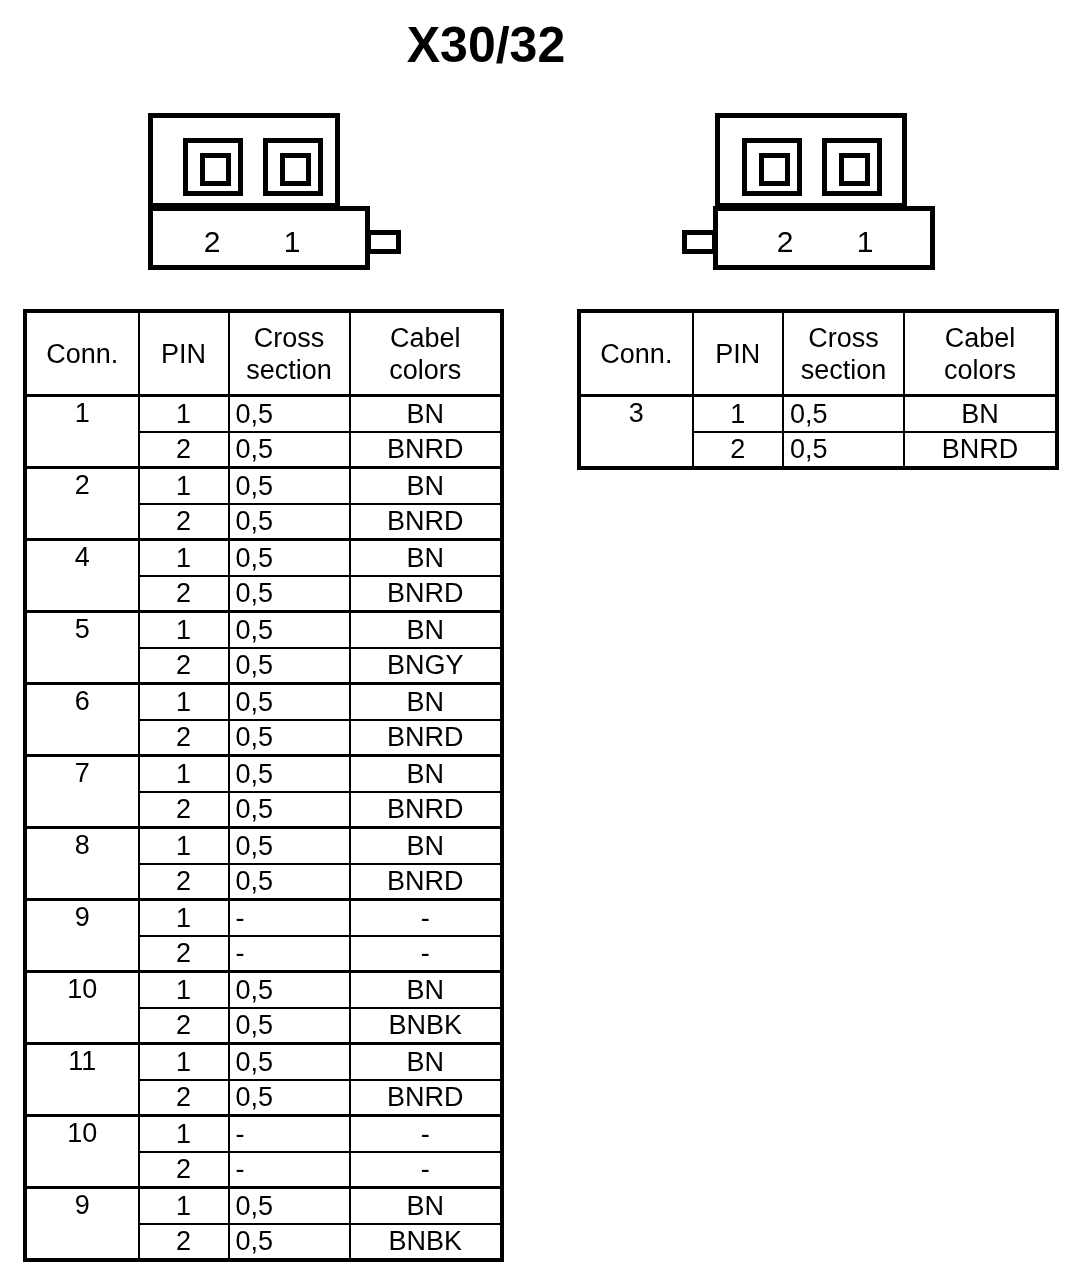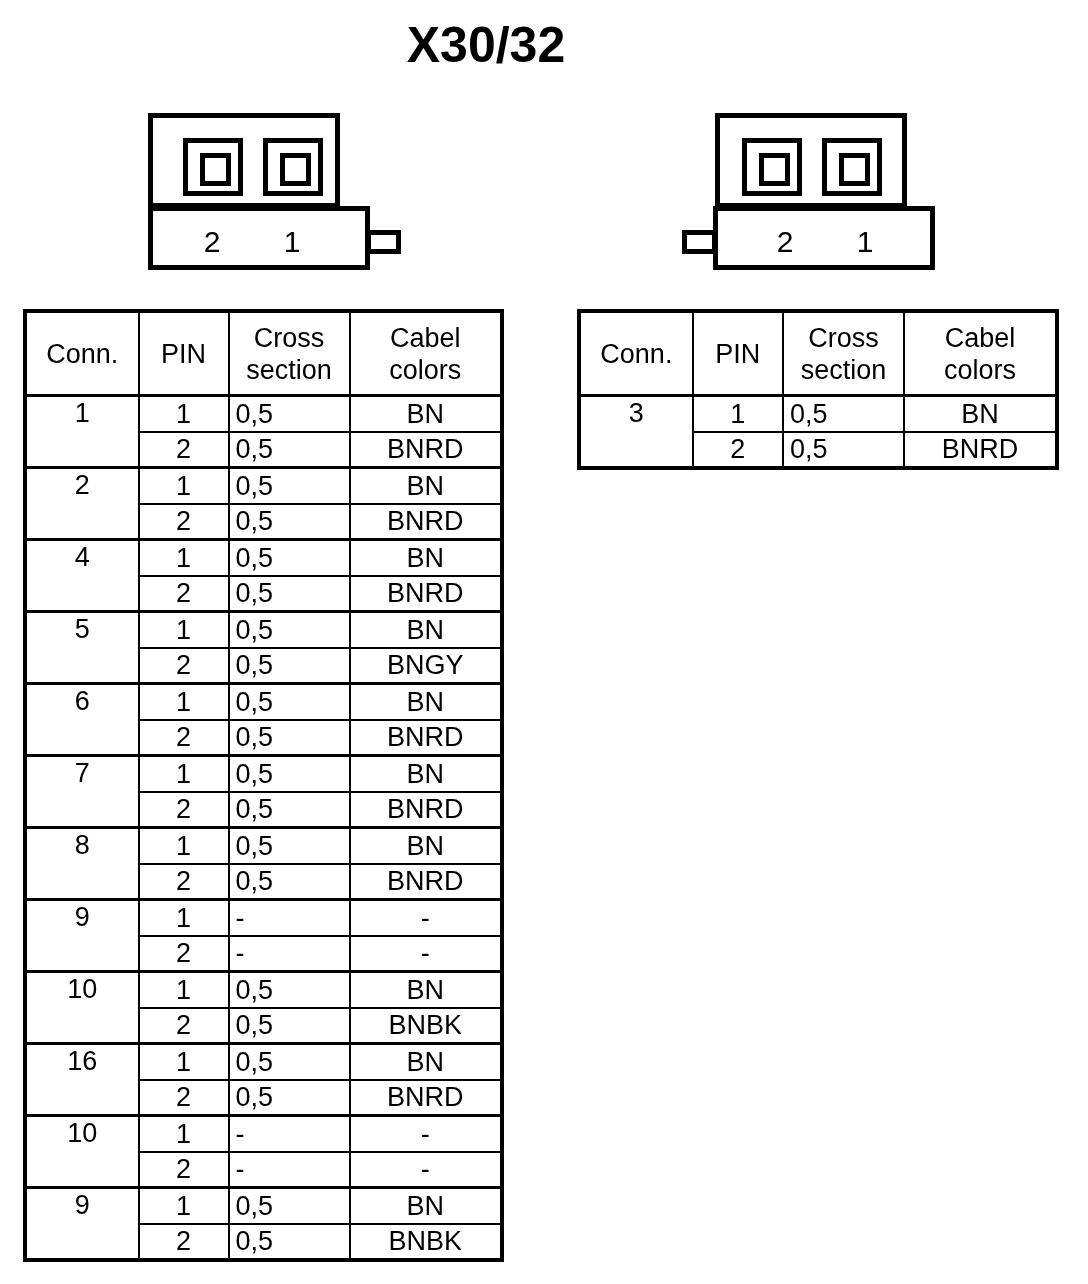--- a/index.html
+++ b/index.html
@@ -266,21 +266,21 @@
         <td class="col-pin">1</td>
         <td class="col-cross">0,5</td>
         <td class="col-cabel">BN</td>
       </tr>
       <tr>
         <td class="col-pin">2</td>
         <td class="col-cross">0,5</td>
         <td class="col-cabel">BNBK</td>
       </tr>
       <tr class="grp-top">
-        <td class="col-conn" rowspan="2">16</td>
+        <td class="col-conn" rowspan="2">11</td>
         <td class="col-pin">1</td>
         <td class="col-cross">0,5</td>
         <td class="col-cabel">BN</td>
       </tr>
       <tr>
         <td class="col-pin">2</td>
         <td class="col-cross">0,5</td>
         <td class="col-cabel">BNRD</td>
       </tr>
       <tr class="grp-top">

